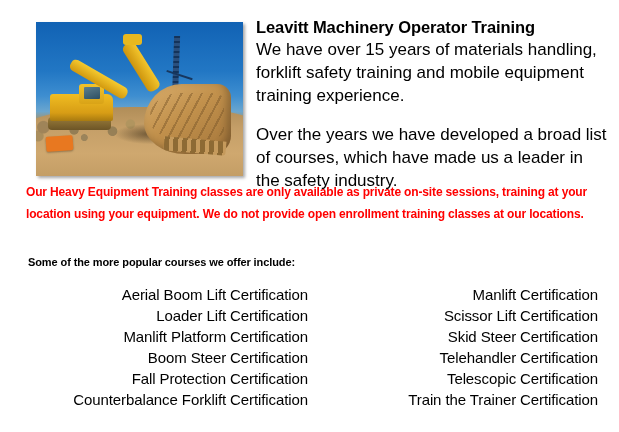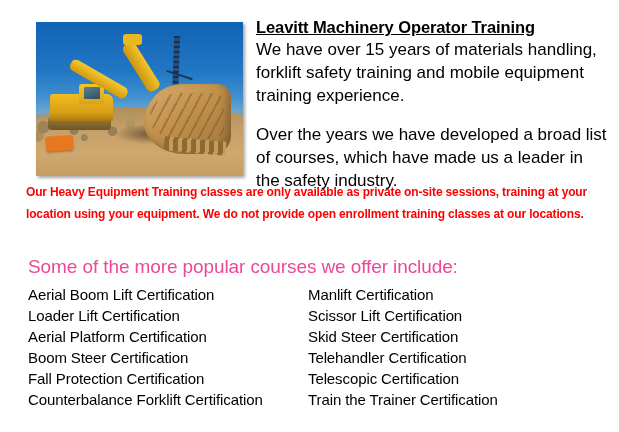--- a/index.html
+++ b/index.html
@@ -214,21 +214,20 @@
     left: 256px;
     top: 16px;
     width: 352px;
   }
   .intro-heading {
     font-size: 16.5px;
     font-weight: bold;
     color: #000000;
     line-height: 22px;
     letter-spacing: -0.1px;
-    text-decoration: underline;
   }
   .intro-para {
     font-size: 17px;
     color: #000000;
     line-height: 23px;
     margin: 0;
   }
   .intro-para.second {
     margin-top: 16px;
   }
@@ -245,35 +244,36 @@
     font-size: 12px;
     line-height: 21.5px;
     letter-spacing: -0.15px;
   }
 
   
   .courses-heading {
     position: absolute;
     left: 28px;
     top: 256px;
-    font-weight: normal;
-    font-size: 19px;
-    color: #ec4899;
+    font-weight: bold;
+    font-size: 11px;
+    color: #000000;
     letter-spacing: -0.1px;
   }
   .courses {
     position: absolute;
     left: 28px;
     top: 284px;
     width: 570px;
     display: flex;
   }
   .course-col {
     display: flex;
     flex-direction: column;
+    text-align: right;
   }
   .course-col.left { width: 280px; }
   .course-col.right { width: 290px; }
   .course-item {
     font-size: 15px;
     line-height: 21px;
     color: #000000;
     white-space: nowrap;
     letter-spacing: -0.1px;
   }
@@ -313,21 +313,21 @@
 </div>
 
 <div class="notice">Our Heavy Equipment Training classes are only available as private on-site sessions, training at your location using your equipment.  We do not provide open enrollment training classes at our locations.</div>
 
 <div class="courses-heading">Some of the more popular courses we offer include:</div>
 
 <div class="courses">
   <div class="course-col left">
     <div class="course-item">Aerial Boom Lift Certification</div>
     <div class="course-item">Loader Lift Certification</div>
-    <div class="course-item">Aerial Platform Certification</div>
+    <div class="course-item">Manlift Platform Certification</div>
     <div class="course-item">Boom Steer Certification</div>
     <div class="course-item">Fall Protection Certification</div>
     <div class="course-item">Counterbalance Forklift Certification</div>
   </div>
   <div class="course-col right">
     <div class="course-item">Manlift Certification</div>
     <div class="course-item">Scissor Lift Certification</div>
     <div class="course-item">Skid Steer Certification</div>
     <div class="course-item">Telehandler Certification</div>
     <div class="course-item">Telescopic Certification</div>

